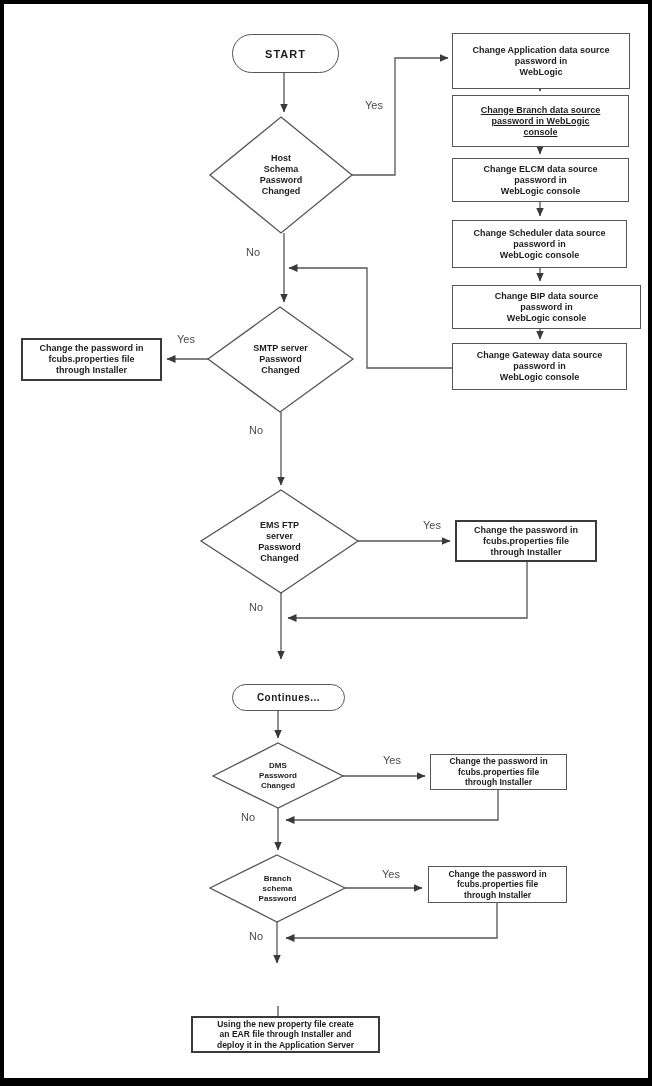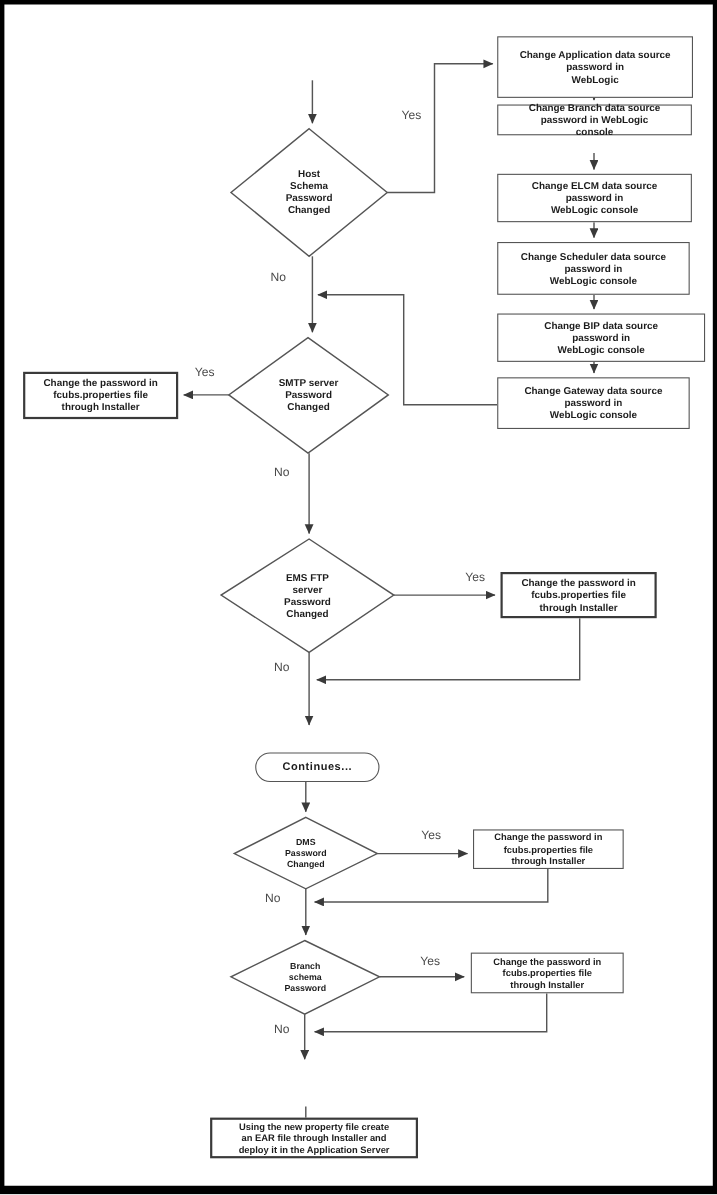--- a/index.html
+++ b/index.html
@@ -117,20 +117,21 @@
     <polyline points="277,922 277,963" marker-end="url(#arrow)"></polyline>
     <polyline points="278,1006 278,1047" marker-end="url(#arrow)"></polyline>
 
     <polygon class="diamond" points="281,117 352,175 281,233 210,175"></polygon>
     <polygon class="diamond" points="280,307 353,359 280,412 208,359"></polygon>
     <polygon class="diamond" points="281,490 358,541 281,593 201,541"></polygon>
     <polygon class="diamond" points="278,743 343,776 278,808 213,776"></polygon>
     <polygon class="diamond" points="277,855 345,888 277,922 210,888"></polygon>
   </svg>
 
+  <div class="node pill" style="left:232px; top:34px; width:107px; height:39px;">START</div>
   <div class="node pill small" style="left:232px; top:664px; width:113px; height:27px;margin-top:20px;">Continues...</div>
 
   <div class="node diamond-label" style="left:216px; top:135px; width:130px; height:80px;">Host
 Schema
 Password
 Changed</div>
   <div class="node diamond-label" style="left:215px; top:327px; width:131px; height:65px;">SMTP server
 Password
 Changed</div>
   <div class="node diamond-label" style="left:214px; top:501px; width:131px; height:81px;">EMS FTP
@@ -140,21 +141,21 @@
   <div class="node diamond-label fs8" style="left:218px; top:749px; width:120px; height:53px;">DMS
 Password
 Changed</div>
   <div class="node diamond-label fs8" style="left:217px; top:862px; width:121px; height:53px;">Branch
 schema
 Password</div>
 
   <div class="node rect" style="left:452px; top:33px; width:178px; height:56px;">Change Application data source
 password in
 WebLogic</div>
-  <div class="node rect" style="left:452px; top:95px; width:177px; height:28px;">Change Branch data source
+  <div class="node rect" style="left:452px; top:95px; width:177px; height:52px;text-decoration:underline;">Change Branch data source
 password in WebLogic
 console</div>
   <div class="node rect" style="left:452px; top:158px; width:177px; height:44px;">Change ELCM data source
 password in
 WebLogic console</div>
   <div class="node rect" style="left:452px; top:220px; width:175px; height:48px;">Change Scheduler data source
 password in
 WebLogic console</div>
   <div class="node rect" style="left:452px; top:285px; width:189px; height:44px;">Change BIP data source
 password in

